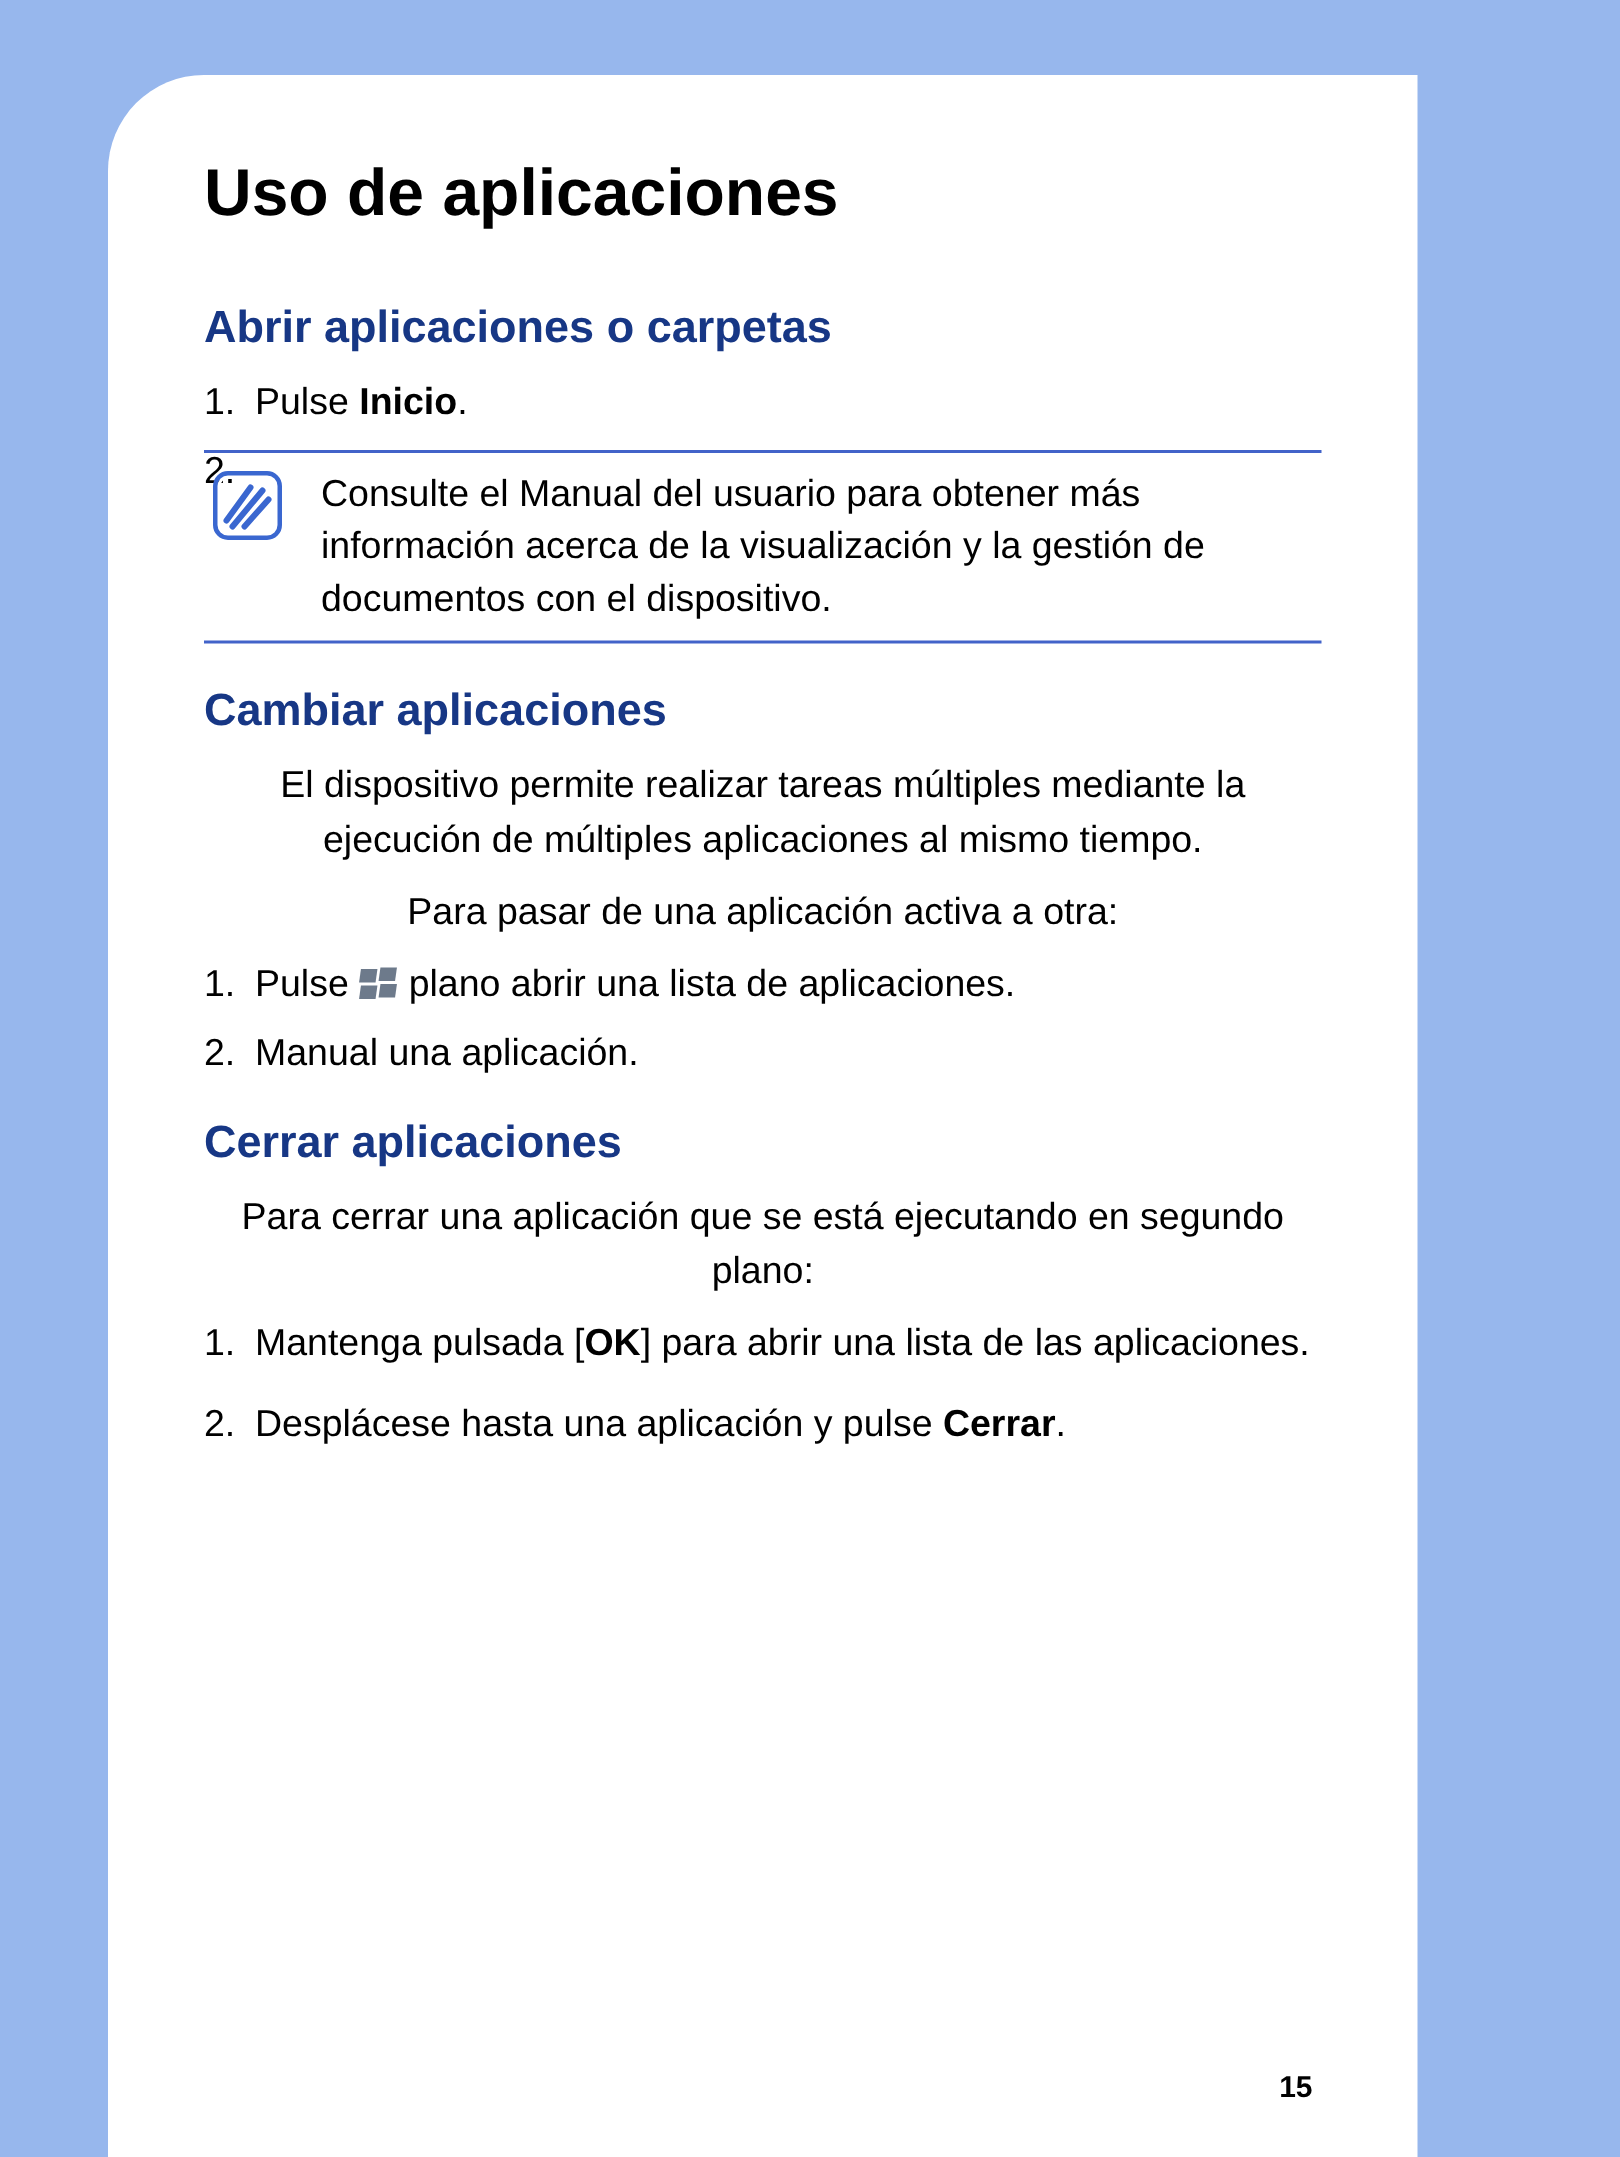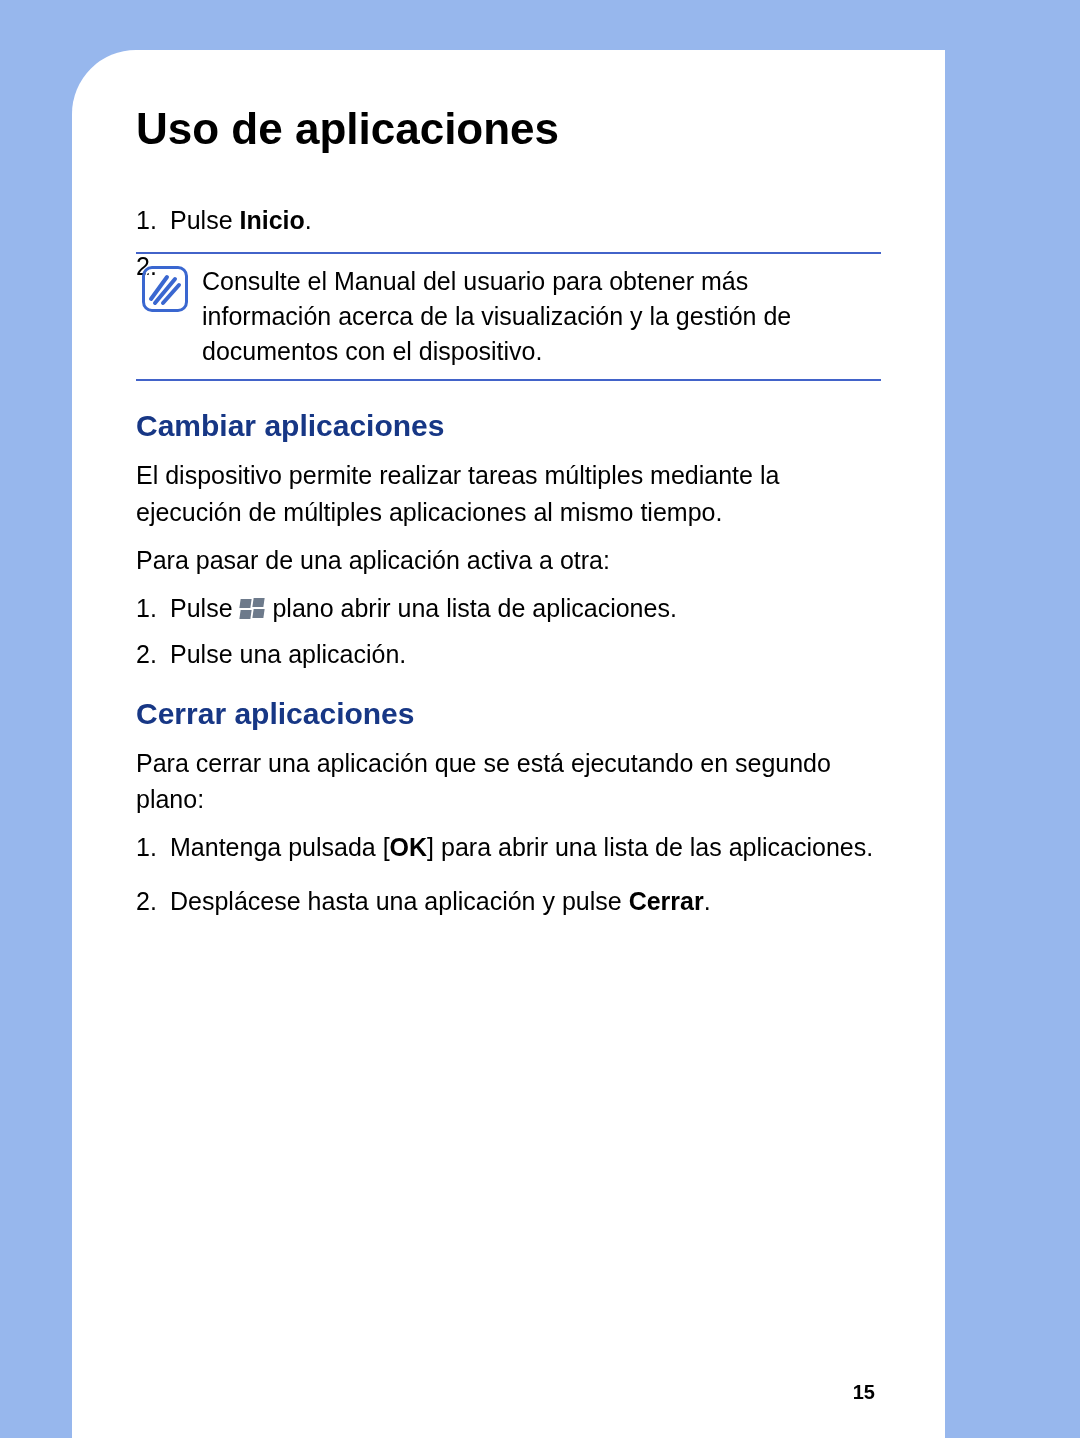--- a/index.html
+++ b/index.html
@@ -48,21 +48,21 @@
   ol li .num {
     position: absolute;
     left: 0;
   }
   .note-box {
     border-top: 2px solid #4263c9;
     border-bottom: 2px solid #4263c9;
     margin: 14px 0 28px 0;
     padding: 10px 6px 10px 6px;
     display: flex;
-    gap: 14px;
+    gap: 26px;
   }
   .note-icon {
     flex: 0 0 46px;
     height: 46px;
     border: 3px solid #3a67d0;
     border-radius: 10px;
     position: relative;
     margin-top: 2px;
     box-shadow: inset 0 0 0 2px #fff;
   }
@@ -86,29 +86,30 @@
   .win-icon .q2{left:14px; top:0px;}
   .win-icon .q3{left:1px; top:12px;}
   .win-icon .q4{left:14px; top:11px;}
   .page-number {
     position: absolute;
     bottom: 34px;
     right: 70px;
     font-weight: 700;
     font-size: 20px;
   }
-  .plain { font-size:25px; line-height:1.45; margin-bottom:12px; }
+  .plain { font-size:25px; line-height:1.45; margin-bottom:12px;text-align:center; }
 </style>
 </head>
 <body>
 
 <div class="page">
 
   <h1>Uso de aplicaciones</h1>
 
+  <h2>Abrir aplicaciones o carpetas</h2>
   <ol>
     <li>
       <span class="num">1.</span>
       <span>Pulse </span><span class="bold">Inicio</span><span>.</span>
     </li>
     <li>
       <span class="num">2.</span>
     </li>
   </ol>
 
@@ -124,21 +125,21 @@
   <h2>Cambiar aplicaciones</h2>
   <p class="plain">El dispositivo permite realizar tareas múltiples mediante la ejecución de múltiples aplicaciones al mismo tiempo.</p>
   <p class="plain">Para pasar de una aplicación activa a otra:</p>
   <ol>
     <li>
       <span class="num">1.</span>
       <span>Pulse </span><span class="win-icon"><span class="q1"></span><span class="q2"></span><span class="q3"></span><span class="q4"></span></span><span> plano abrir una lista de aplicaciones.</span>
     </li>
     <li>
       <span class="num">2.</span>
-      <span>Pulse una aplicación.</span>
+      <span>Manual una aplicación.</span>
     </li>
   </ol>
 
   <h2>Cerrar aplicaciones</h2>
   <p class="plain">Para cerrar una aplicación que se está ejecutando en segundo plano:</p>
   <ol>
     <li>
       <span class="num">1.</span>
       <span>Mantenga pulsada [</span><span class="bold">OK</span><span>] para abrir una lista de las aplicaciones.</span>
     </li>

